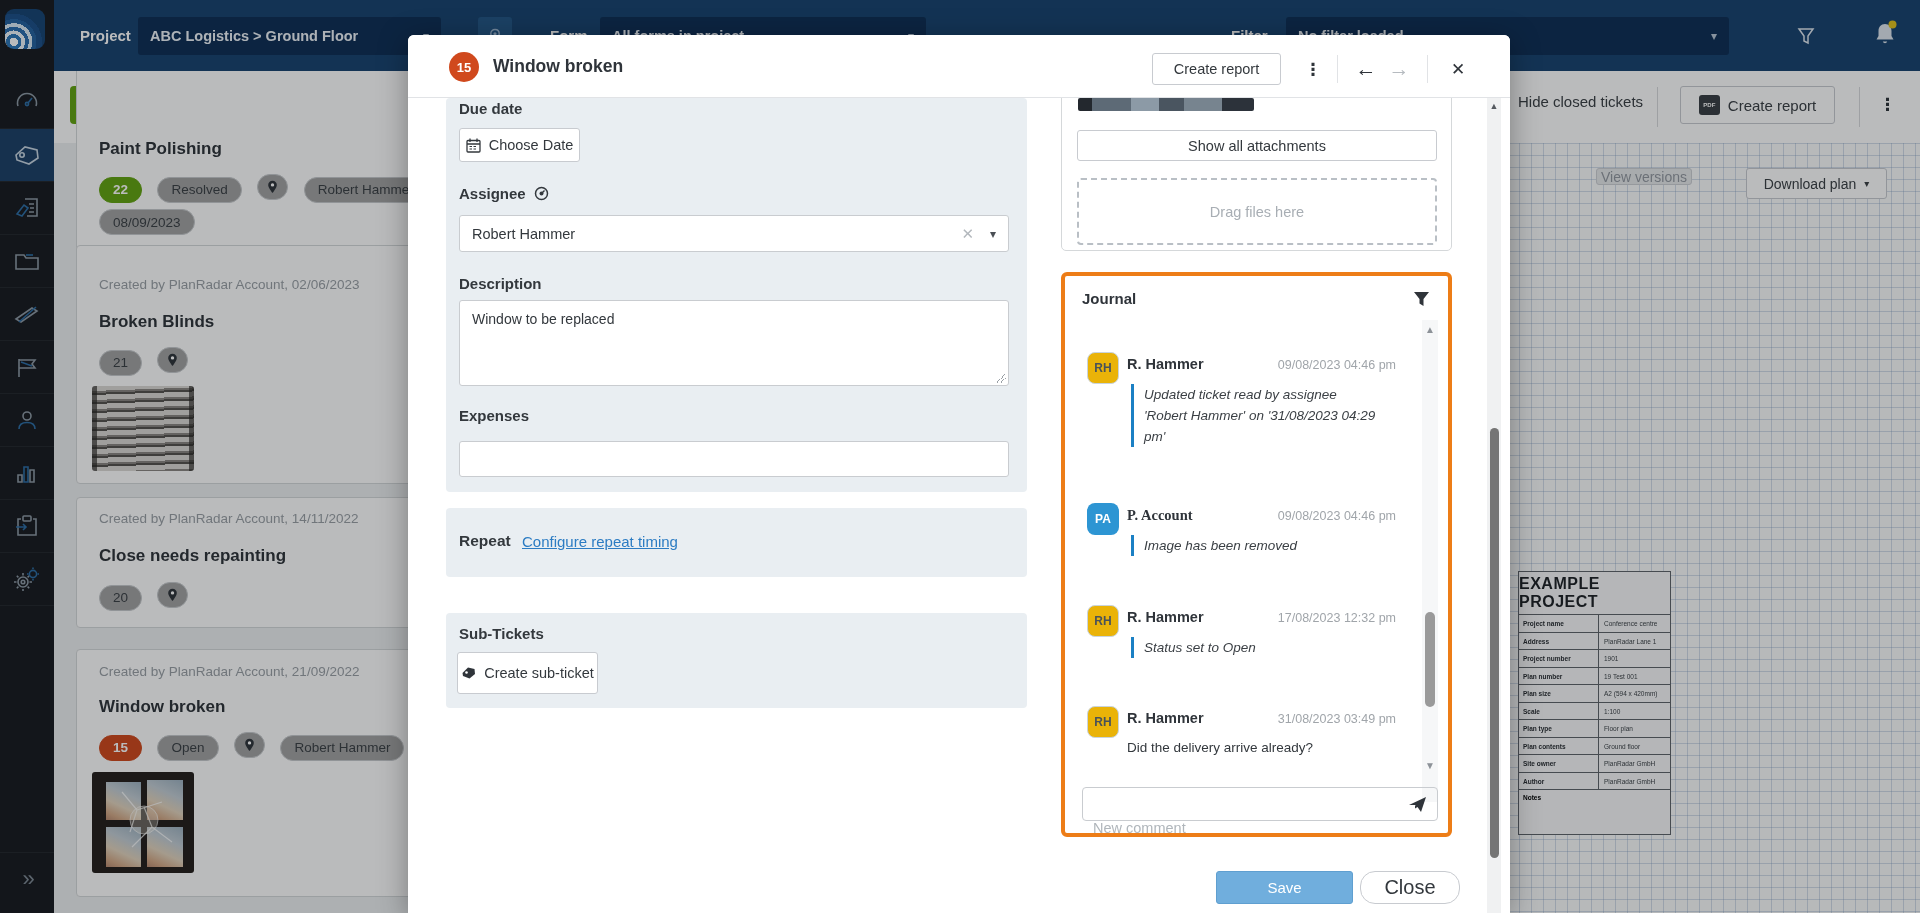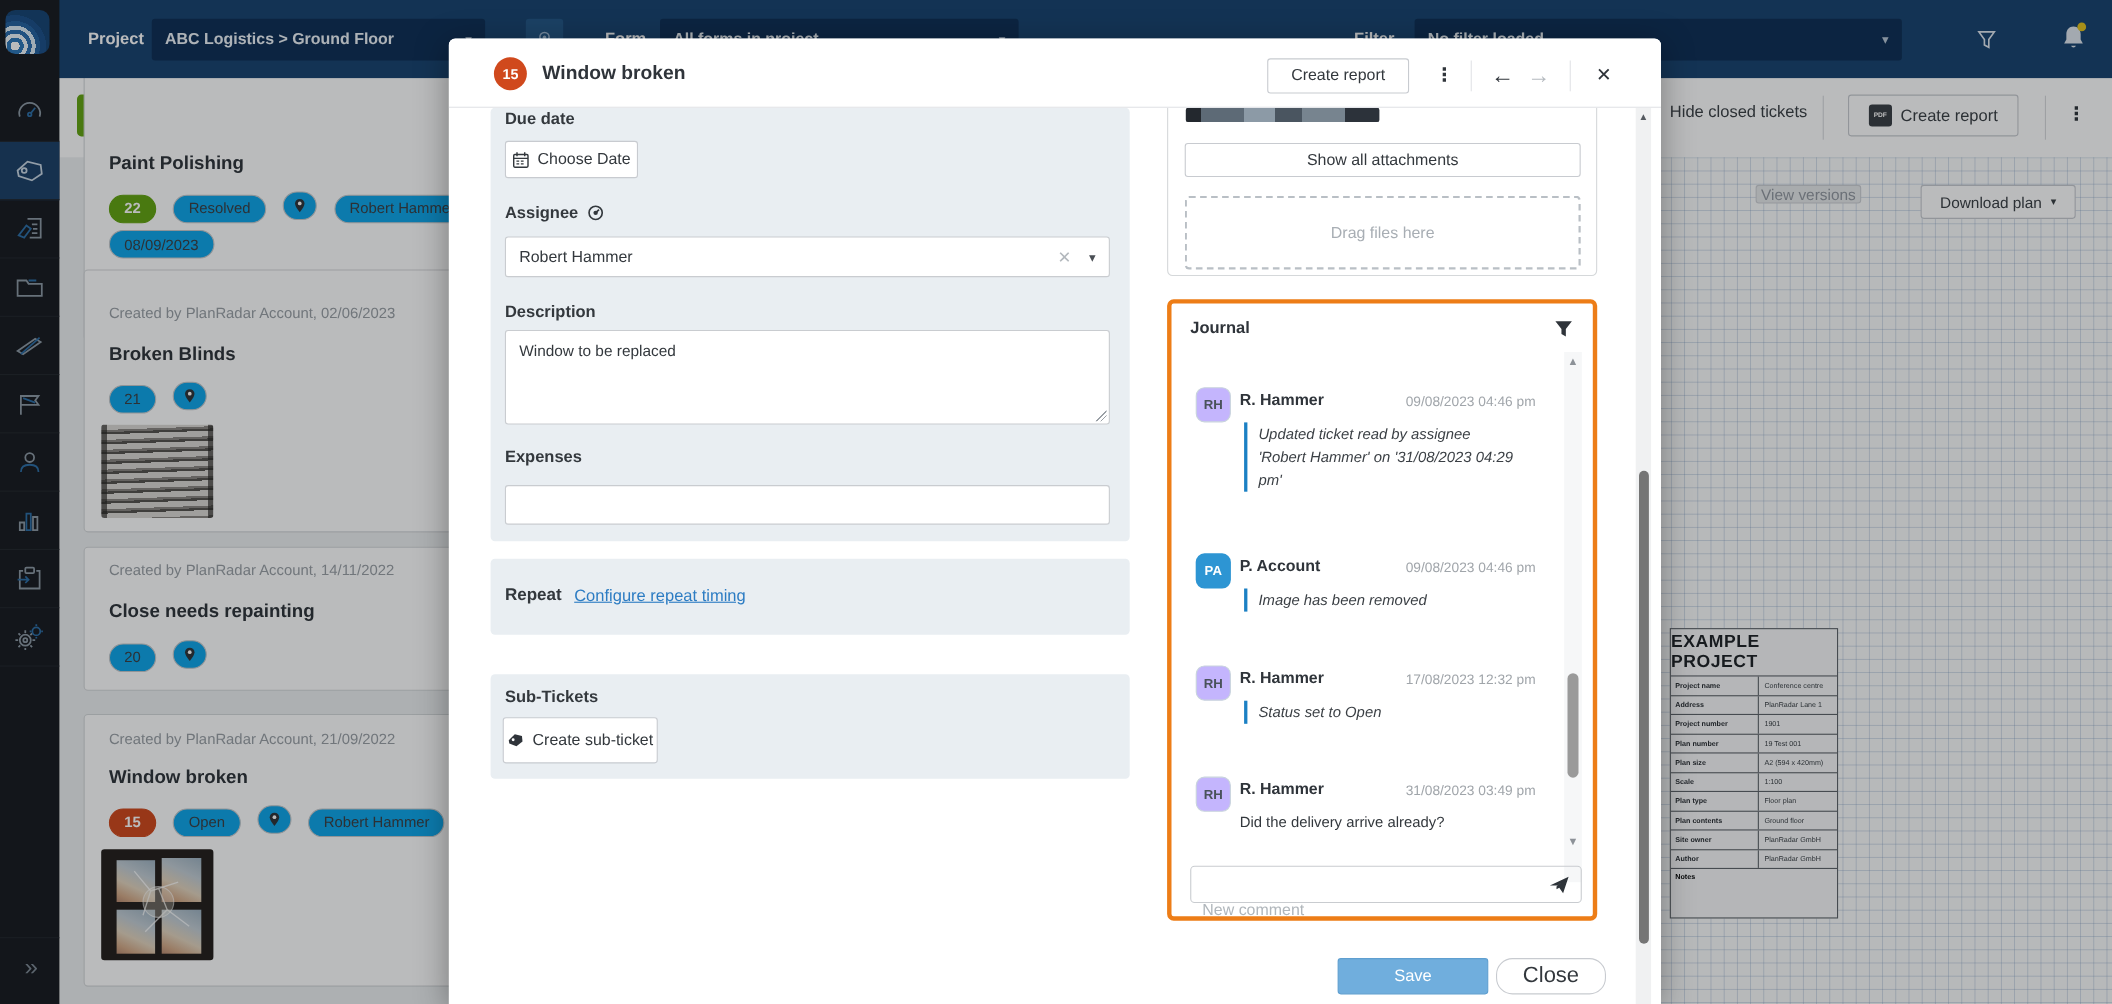--- a/index.html
+++ b/index.html
@@ -34,21 +34,21 @@
   .panel-toolbar { position:absolute; left:0; top:0; width:397px; height:72px; background:#fff; }
   .btn-green { position:absolute; left:16px; top:15px; width:157px; height:38px; background:#63a411; border-radius:4px;
                color:#fff; font-size:15px; font-weight:bold; display:flex; align-items:center; justify-content:center; gap:7px; }
   .view-label { position:absolute; left:196px; top:26px; font-size:15px; font-weight:bold; color:#33383d; }
   .plan-drop { position:absolute; left:257px; top:15px; width:94px; height:38px; background:#fff; border:1px solid #c6c9cc; border-radius:3px;
                display:flex; align-items:center; justify-content:center; gap:6px; font-size:14.5px; color:#33383d; }
   .card { position:absolute; left:22px; width:372px; background:#fff; border:1px solid #d5d8da; border-radius:4px; }
   .created { color:#9aa0a6; font-size:13.5px; }
   .card-title { color:#2f343a; font-size:17px; font-weight:bold; }
   .pill { display:inline-flex; align-items:center; justify-content:center; height:26px; border:1px solid #c6c9cc;
-          border-radius:14px; background:#0ea5e9; font-size:13.5px; color:#3b4045; padding:0 13px; margin-right:11px; }
+          border-radius:14px; background:#a3a3a3; font-size:13.5px; color:#3b4045; padding:0 13px; margin-right:11px; }
   .pill.badge-green { background:#63a411; border-color:#63a411; color:#fff; font-weight:bold; }
   .pill.badge-orange { background:#d0491d; border-color:#d0491d; color:#fff; font-weight:bold; }
   .pill.iconpill { padding:0 9px; }
   .thumb-blinds { background:
       linear-gradient(90deg, rgba(40,38,35,.65) 0 5px, rgba(0,0,0,0) 5px calc(100% - 5px), rgba(40,38,35,.65) calc(100% - 5px)),
       repeating-linear-gradient(178deg, #dcd9d4 0 5px, #8a8681 5px 7px, #55524e 7px 9px);
       border-radius:3px; }
   .thumb-window { background:#241f1c; border-radius:3px; overflow:hidden; }
   .pane { position:absolute; background:linear-gradient(205deg,#9fb3c2 0%,#c3cdd4 35%,#e2d3bd 62%,#d3a987 85%,#b98a70 100%); }
 
@@ -118,21 +118,21 @@
             background:linear-gradient(90deg,#23282e 0 8%, #5d6a76 8% 30%, #8c9aa6 30% 46%, #4a5560 46% 60%, #77848f 60% 82%, #2c323a 82%); }
   .show-attach { position:absolute; left:669px; top:95px; width:360px; height:31px; font-size:14.5px; }
   .dragfiles { position:absolute; left:669px; top:143px; width:360px; height:67px; border:2px dashed #b9bfc5; border-radius:4px;
                display:flex; align-items:center; justify-content:center; color:#a8aeb4; font-size:14.5px; }
 
   .journal { position:absolute; left:653px; top:237px; width:391px; height:565px; border:4px solid #ed7d17; border-radius:6px; background:#fff; }
   .j-label { position:absolute; left:17px; top:14px; font-size:15px; font-weight:bold; color:#2f343a; }
   .j-funnel { position:absolute; left:348px; top:15px; }
   .avatar { position:absolute; width:32px; height:32px; border-radius:8px; font-size:12px; font-weight:bold;
             display:flex; align-items:center; justify-content:center; }
-  .avatar.rh { background:#c4b5fd; border:1px solid #c9d4dd; color:#49525a; }
+  .avatar.rh { background:#eab308; border:1px solid #c9d4dd; color:#49525a; }
   .avatar.pa { background:#2d95d3; color:#fff; }
   .j-name { position:absolute; left:62px; font-size:14.5px; font-weight:bold; color:#2f343a; }
   .j-time { position:absolute; right:52px; font-size:12.5px; color:#a0a5aa; }
   .j-msg { position:absolute; left:66px; width:252px; font-size:13.5px; font-style:italic; color:#3a3f44;
            border-left:3px solid #1b80c4; padding-left:10px; line-height:21px; }
   .j-msg.plain { font-style:normal; border-left:none; padding-left:0; left:62px; color:#33383d; }
   .j-scrolltrack { position:absolute; left:357px; top:44px; width:16px; height:482px; background:#f6f7f8; }
   .j-thumb { position:absolute; left:360px; width:10px; border-radius:5px; background:#9a9a9a; }
   .j-arrow { position:absolute; left:358px; width:14px; text-align:center; color:#8d9298; font-size:10px; }
   .newcomment { position:absolute; left:17px; top:511px; width:356px; height:34px; border:1px solid #c9ccd0; border-radius:4px;
@@ -499,21 +499,21 @@
       <svg class="ic j-funnel" width="17" height="16" viewBox="0 0 17 16">
         <path d="M1 1 H16 L10.5 8 V15 L6.5 12.6 V8 Z" fill="#2f343a"></path>
       </svg>
 
       <div class="avatar rh" style="left:22px; top:76px;">RH</div>
       <span class="j-name" style="top:80px;">R. Hammer</span>
       <span class="j-time" style="top:82px;">09/08/2023 04:46 pm</span>
       <div class="j-msg" style="top:108px;">Updated ticket read by assignee 'Robert Hammer' on '31/08/2023 04:29 pm'</div>
 
       <div class="avatar pa" style="left:22px; top:227px;">PA</div>
-      <span class="j-name" style="top:231px;">P. Account</span>
+      <span class="j-name" style="top:231px;font-family:Liberation Serif, serif;">P. Account</span>
       <span class="j-time" style="top:233px;">09/08/2023 04:46 pm</span>
       <div class="j-msg" style="top:259px;">Image has been removed</div>
 
       <div class="avatar rh" style="left:22px; top:329px;">RH</div>
       <span class="j-name" style="top:333px;">R. Hammer</span>
       <span class="j-time" style="top:335px;">17/08/2023 12:32 pm</span>
       <div class="j-msg" style="top:361px;">Status set to Open</div>
 
       <div class="avatar rh" style="left:22px; top:430px;">RH</div>
       <span class="j-name" style="top:434px;">R. Hammer</span>

